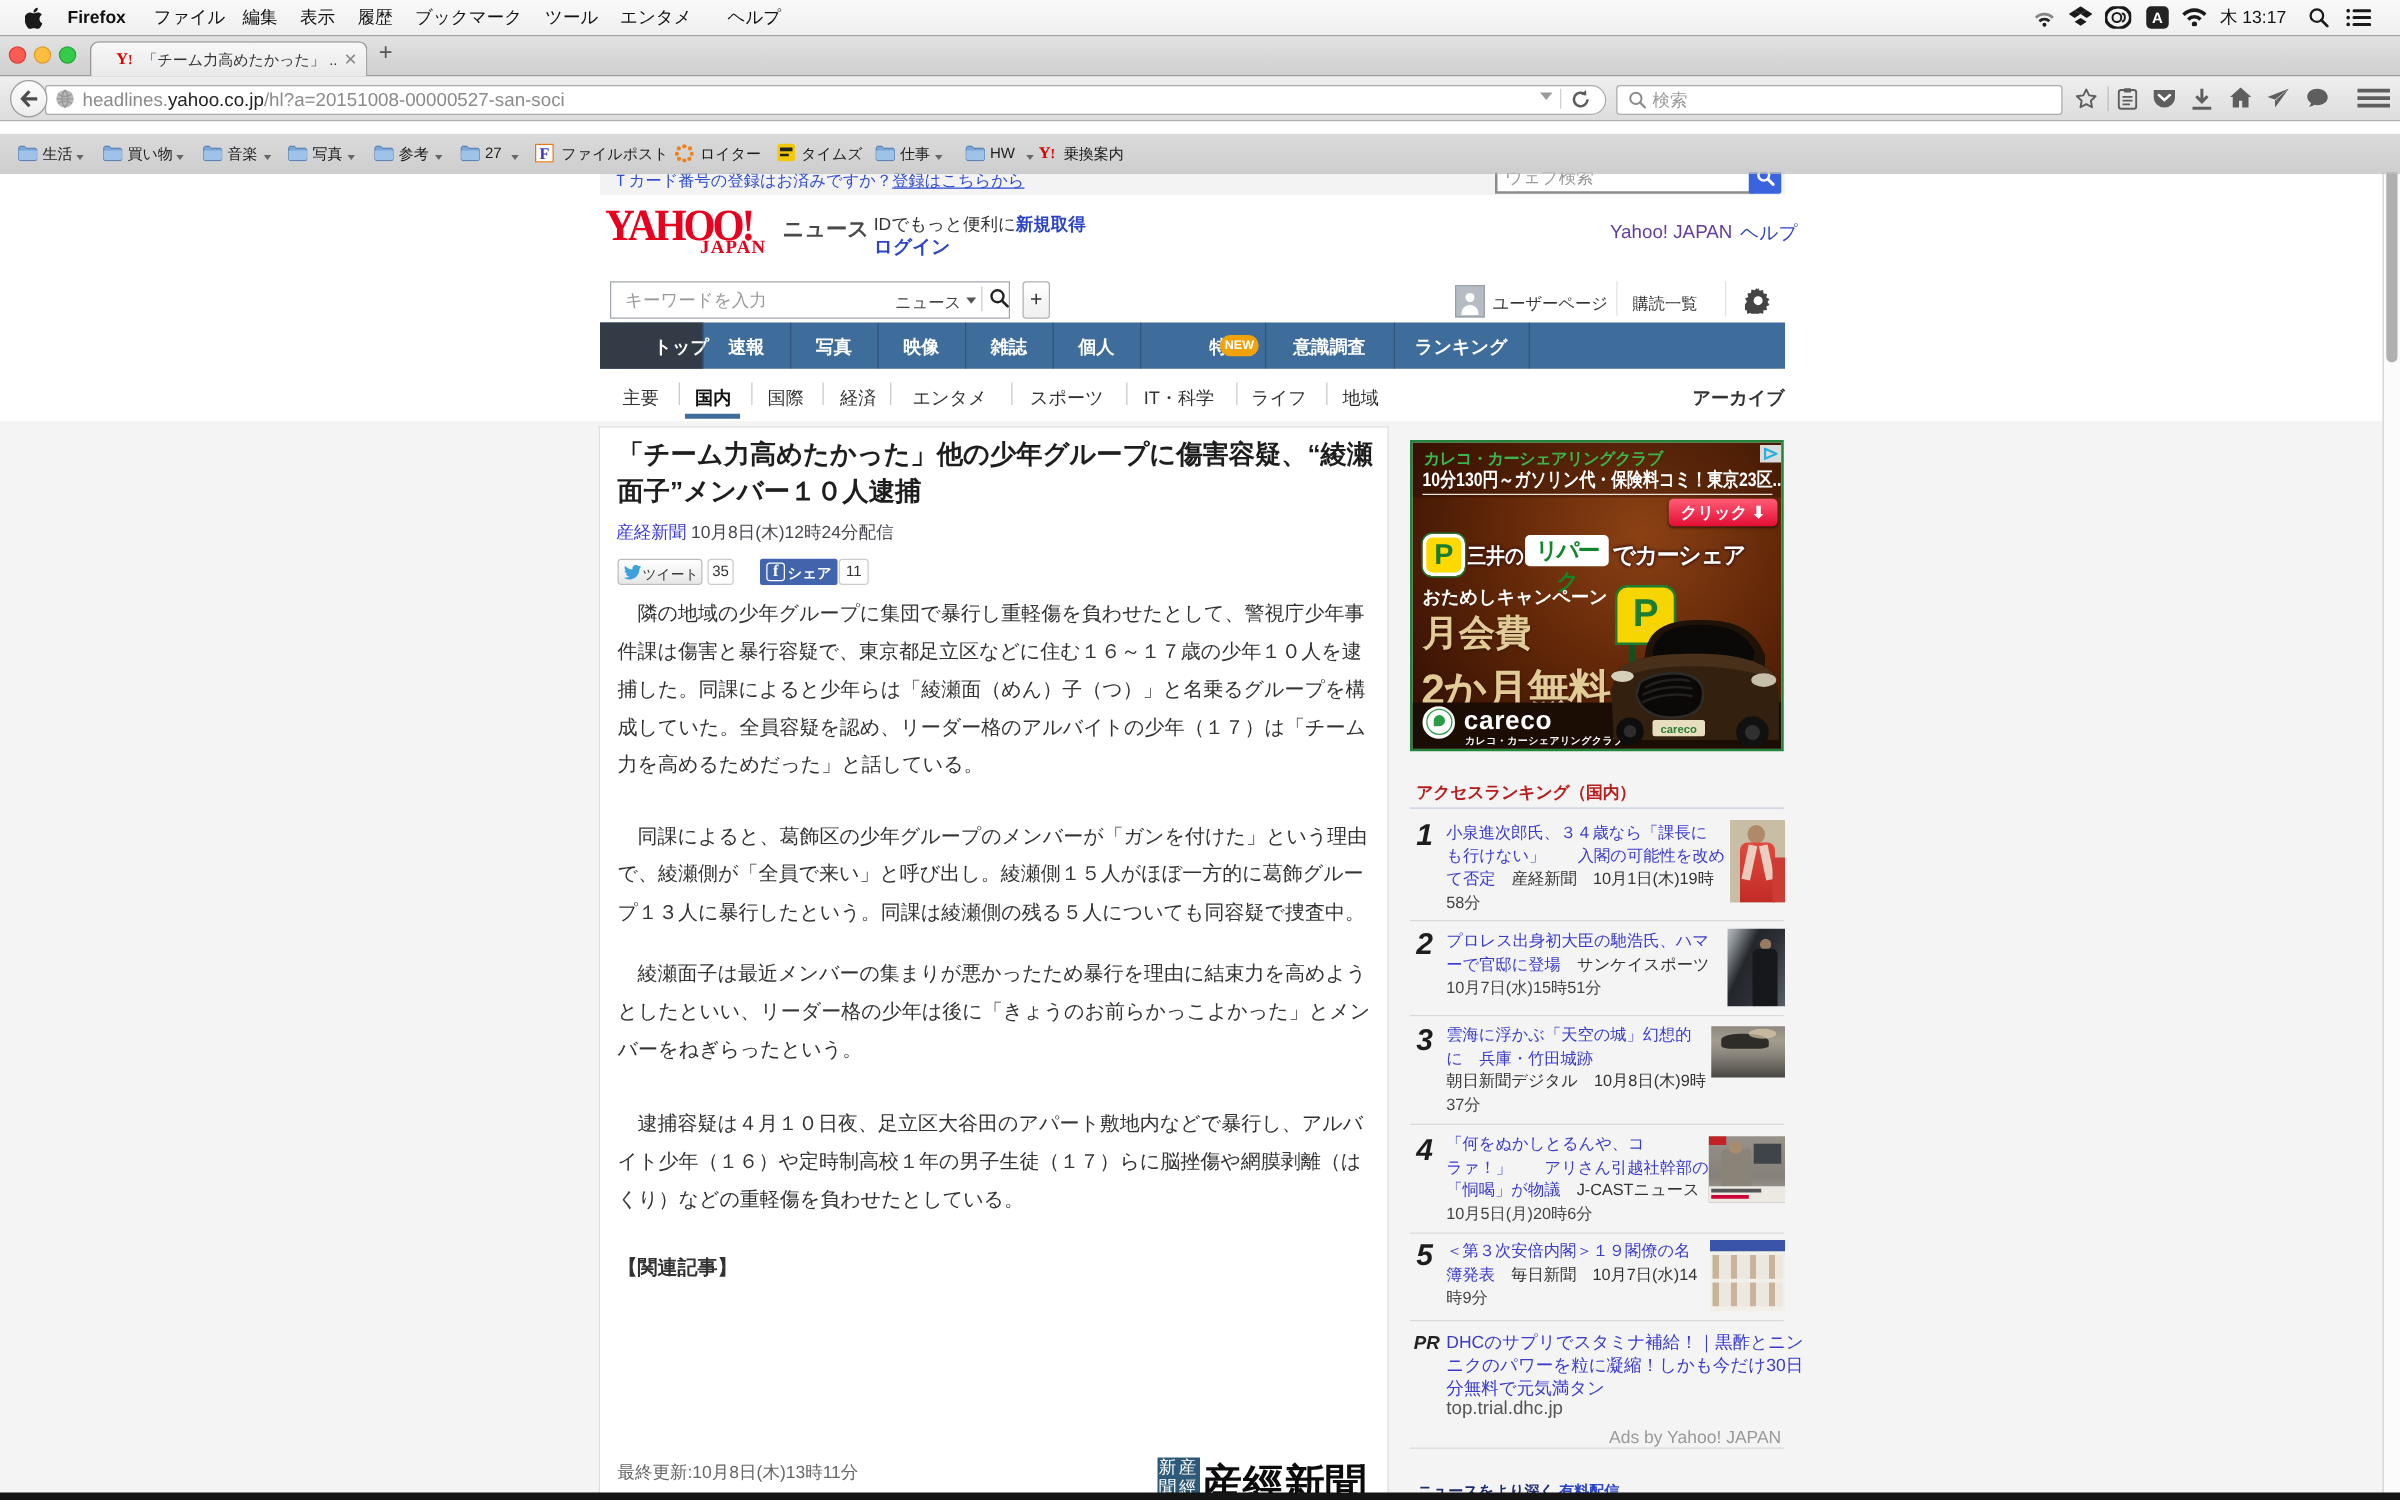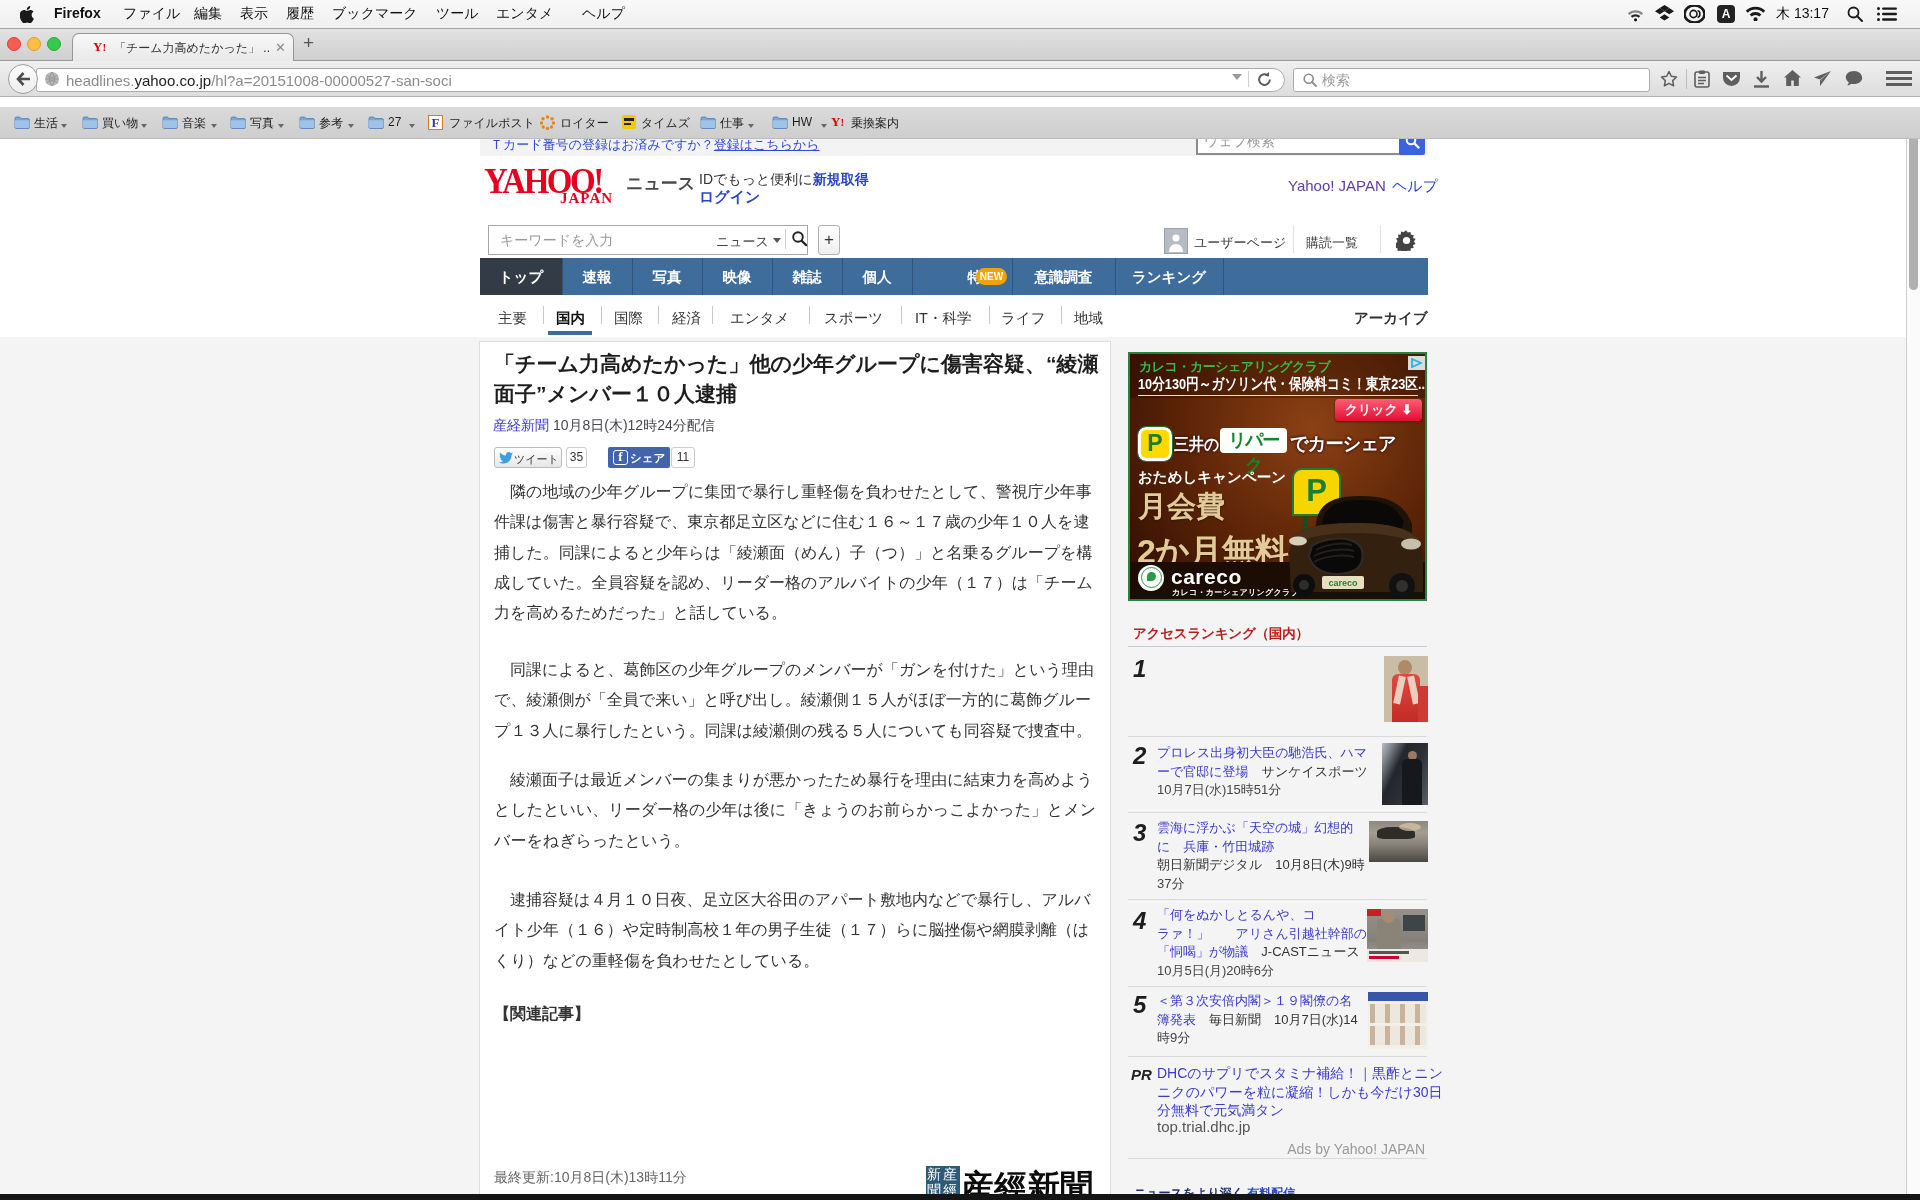--- a/index.html
+++ b/index.html
@@ -258,21 +258,21 @@
   <div class="ab" style="left:1293px;top:96px;width:1px;height:28px;background:#e2e2e2"></div>
   <div class="ab" style="left:1306px;top:105px;font-size:13px;color:#333">購読一覧</div>
   <div class="ab" style="left:1380px;top:96px;width:1px;height:28px;background:#e2e2e2"></div>
   <svg class="ab" style="left:1396px;top:101px" width="21" height="21" viewBox="0 0 21 21">
       <path fill="#444" d="M10.5 0l1.2 2.6 2.8-.7.3 2.9 2.9.3-.7 2.8 2.6 1.2-1.6 2.4 1.6 2.4-2.6 1.2.7 2.8-2.9.3-.3 2.9-2.8-.7-1.2 2.6-2.4-1.6-2.4 1.6-1.2-2.6-2.8.7-.3-2.9-2.9-.3.7-2.8L0 13.5l1.6-2.4L0 8.7l2.6-1.2-.7-2.8 2.9-.3.3-2.9 2.8.7L9.1.6l1.4 1z"></path>
       <circle cx="10.5" cy="10.5" r="3.6" fill="#fff"></circle>
     </svg>
 
   <div class="ab" style="left:480px;top:129px;width:948px;height:37px;background:#3e6c9b"></div>
   <div class="ab" style="left:480px;top:129px;width:82px;height:37px;background:#333b46"></div>
-  <div class="ab nv" style="left:480px;width:82px">トップ</div>
+  <div class="ab nv" style="left:504px;width:82px">トップ</div>
   <div class="ab nv" style="left:562px;width:70px">速報</div>
   <div class="ab nv" style="left:632px;width:70px">写真</div>
   <div class="ab nv" style="left:702px;width:70px">映像</div>
   <div class="ab nv" style="left:772px;width:70px">雑誌</div>
   <div class="ab nv" style="left:842px;width:70px">個人</div>
   <div class="ab nv" style="left:952px;width:60px;text-align:center">特集</div>
   <div class="ab" style="left:976px;top:139px;width:31px;height:17px;background:#efa20c;border-radius:9px;color:#fff;font-size:10px;font-weight:bold;text-align:center;line-height:17px">NEW</div>
   <div class="ab nv" style="left:1012px;width:103px">意識調査</div>
   <div class="ab nv" style="left:1115px;width:108px">ランキング</div>
   <div class="ab ns" style="left:562px"></div>
@@ -375,20 +375,21 @@
       <circle cx="16" cy="95" r="11" fill="#0d0d0d"></circle>
         <circle cx="16" cy="95" r="5" fill="#2c2c2c"></circle>
       <circle cx="114" cy="96" r="13" fill="#111"></circle>
         <circle cx="114" cy="96" r="6" fill="#303030"></circle>
     </svg>
   </div>
 
   <div class="ab" style="left:1133px;top:496px;font-size:13.5px;font-weight:bold;color:#b91c1c;letter-spacing:-0.2px">アクセスランキング（国内）</div>
   <div class="ab" style="left:1128px;top:517px;width:299px;height:1px;background:#c3cbe0"></div>
   <div class="rn" style="top:526px">1</div>
+  <div class="rl" style="top:528px">小泉進次郎氏、３４歳なら「課長に<br>も行けない」　　入閣の可能性を改め<br>て否定<span class="rs">　産経新聞　10月1日(木)19時</span><br><span class="rg">58分</span></div>
   <div class="ab" style="left:1384px;top:527px;width:44px;height:66px;background:#c9bda6;overflow:hidden">
     <div class="ab" style="left:14px;top:4px;width:14px;height:15px;background:#b08a68;border-radius:50%"></div>
     <div class="ab" style="left:8px;top:18px;width:28px;height:48px;background:linear-gradient(#e04a3e,#c22b26);border-radius:6px 6px 0 0"></div>
     <div class="ab" style="left:12px;top:20px;width:7px;height:28px;background:#eee6d8;opacity:.85;transform:rotate(12deg)"></div>
     <div class="ab" style="left:26px;top:20px;width:7px;height:28px;background:#eee6d8;opacity:.85;transform:rotate(-12deg)"></div>
     <div class="ab" style="left:34px;top:30px;width:10px;height:36px;background:#cc3c34"></div>
   </div>
   <div class="rd" style="top:607px"></div>
   <div class="rn" style="top:613px">2</div>
   <div class="rl" style="top:615px">プロレス出身初大臣の馳浩氏、ハマ<br>ーで官邸に登場<span class="rs">　サンケイスポーツ</span><br><span class="rg">10月7日(水)15時51分</span></div>

